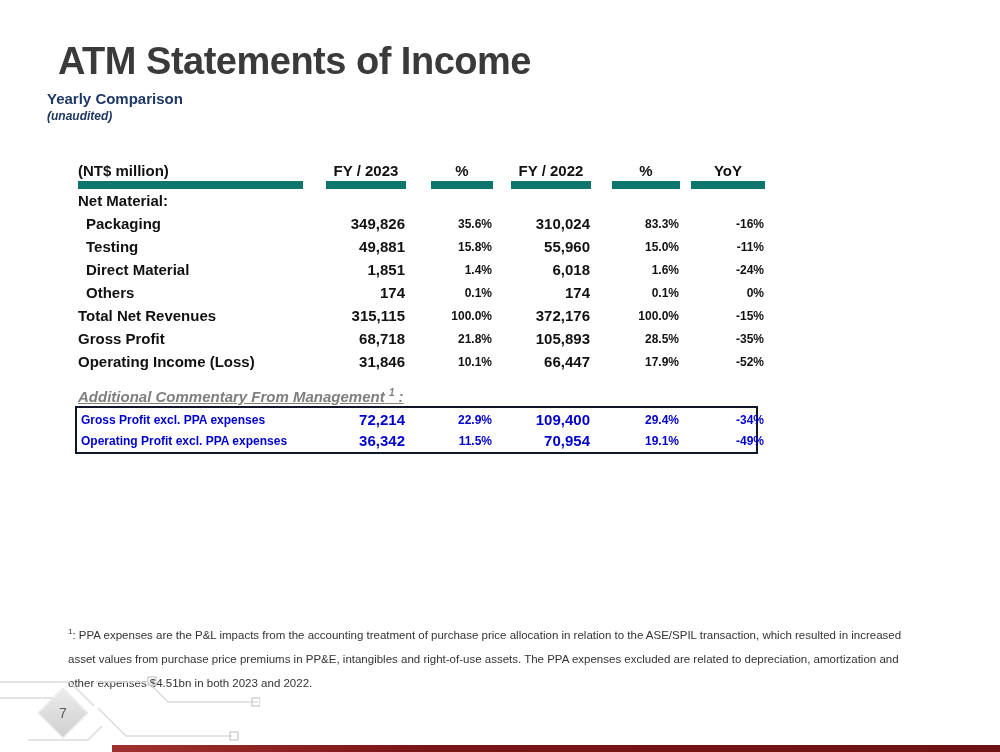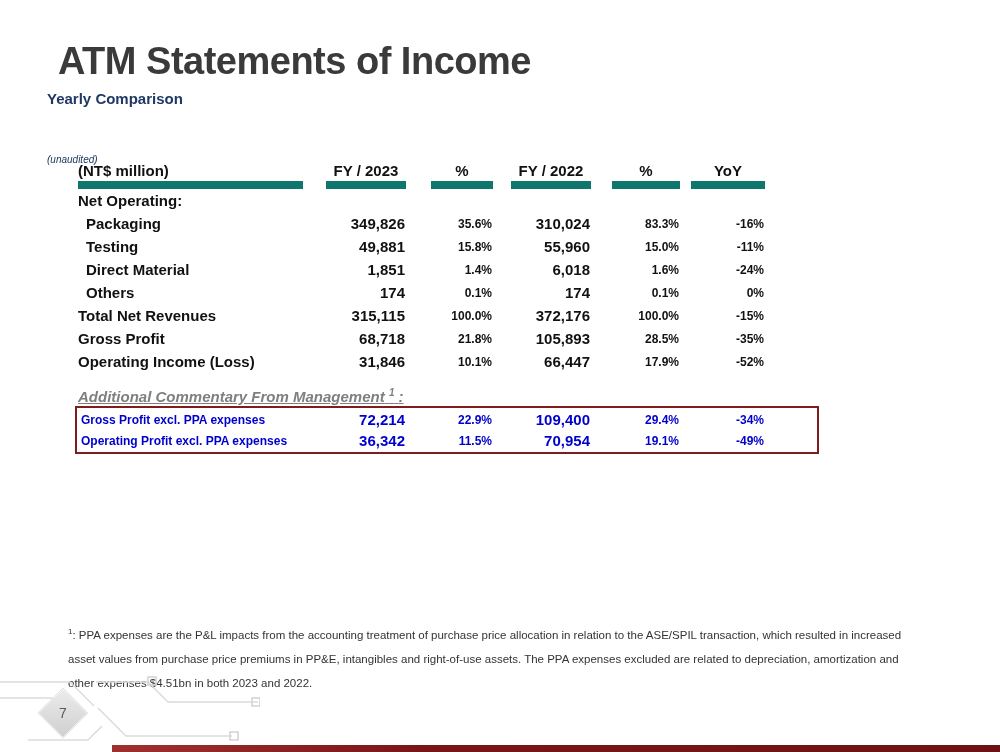--- a/index.html
+++ b/index.html
@@ -17,21 +17,21 @@
   .title {
     position: absolute; left: 46px; top: 28px; margin: 12px;
     font-size: 38px; font-weight: 700; color: #3a3a3a; letter-spacing: -0.5px;
   }
   .subtitle {
     position: absolute; left: 47px; top: 90px;
     font-size: 15px; font-weight: 700; color: #1f3864;
   }
   .unaudited {
     position: absolute; left: 47px; top: 109px;
-    font-size: 10px; font-weight: 400; font-style: italic; color: #1f3864; margin-top: 45px;
+    font-size: 12px; font-weight: 700; font-style: italic; color: #1f3864;
   }
 
   
   .fin-table {
     position: absolute; left: 78px; top: 162px; width: 687px;
     border-collapse: collapse; table-layout: fixed; color: #111111;
   }
   .fin-table th, .fin-table td { padding: 0; font-weight: 700; white-space: nowrap; }
   .fin-table thead th { height: 26px; vertical-align: bottom; font-size: 15px; }
   .fin-table th .hd { border-bottom: 8px solid #0f766e; padding-bottom: 2px; }
@@ -46,22 +46,22 @@
   .fin-table td.section { font-size: 15px; }
 
   
   .commentary-heading {
     position: absolute; left: 78px; top: 387px;
     font-size: 15px; font-weight: 700; font-style: italic;
     color: #7f7f7f; text-decoration: underline;
   }
   .commentary-heading sup { font-size: 10px; }
   .commentary-box {
-    position: absolute; left: 75px; top: 406px; width: 744px; height: 48px;
-    border: 2px solid #7f1d1d; background: #ffffff;
+    position: absolute; left: 75px; top: 406px; width: 683px; height: 48px;
+    border: 2px solid #0f172a; background: #ffffff;
   }
   .inner-table {
     position: absolute; left: 1px; top: 1px; width: 687px;
     border-collapse: collapse; table-layout: fixed; color: #0000cd;
   }
   .inner-table td { padding: 0; font-weight: 700; white-space: nowrap; height: 21px; vertical-align: middle; }
   .inner-table td.lbl { font-size: 12px; text-align: left; padding-left: 3px; }
   .inner-table td.num { font-size: 15px; text-align: right; padding-right: 1px; }
   .inner-table td.pct { font-size: 12px; text-align: right; padding-right: 1px; }
 
@@ -127,21 +127,21 @@
         <th class="c-num">
             <div class="hd w68">%</div>
           </th>
         <th class="c-num">
             <div class="hd w74">YoY</div>
           </th>
       </tr>
     </thead>
     <tbody>
       <tr>
-        <td class="lbl section" colspan="6">Net Operating:</td>
+        <td class="lbl section" colspan="6">Net Material:</td>
       </tr>
       <tr class="indent">
         <td class="lbl">Packaging</td>
         <td class="num">349,826</td>
         <td class="pct">35.6%</td>
         <td class="num">310,024</td>
         <td class="pct">83.3%</td>
         <td class="pct">-16%</td>
       </tr>
       <tr class="indent">

